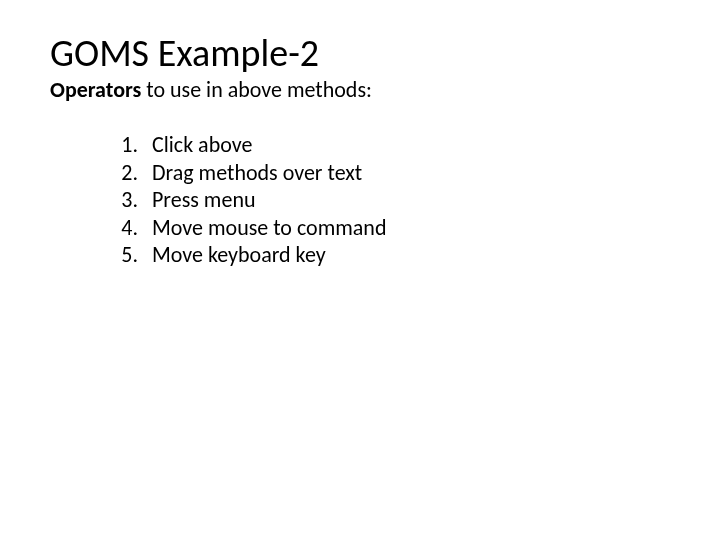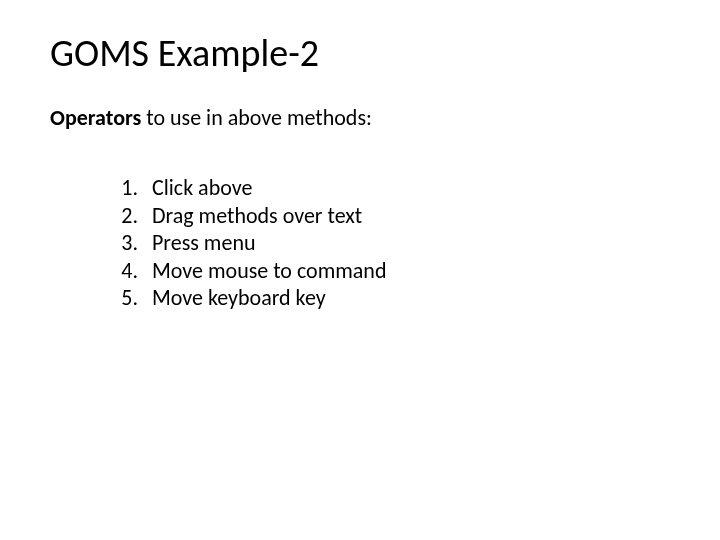--- a/index.html
+++ b/index.html
@@ -11,27 +11,26 @@
       width: 720px;
       height: 540px;
       background: #ffffff;
       font-family: Calibri, "Segoe UI", Arial, sans-serif;
       color: #000000;
       padding: 30px 50px;
     }
     .slide-title {
       font-size: 38px;
       font-weight: 400;
-      margin-bottom: 28px;
       letter-spacing: 0px;
     }
     .subtitle {
       font-size: 22px;
       font-weight: 400;
-      margin-bottom: 43px;
+      margin-bottom: 28px;
     }
     .subtitle .bold {
       font-weight: 700;
     }
     .operators-list {
       padding-left: 62px;
       font-size: 22px;
       line-height: 1.25;
     }
     .operators-list .list-row {

